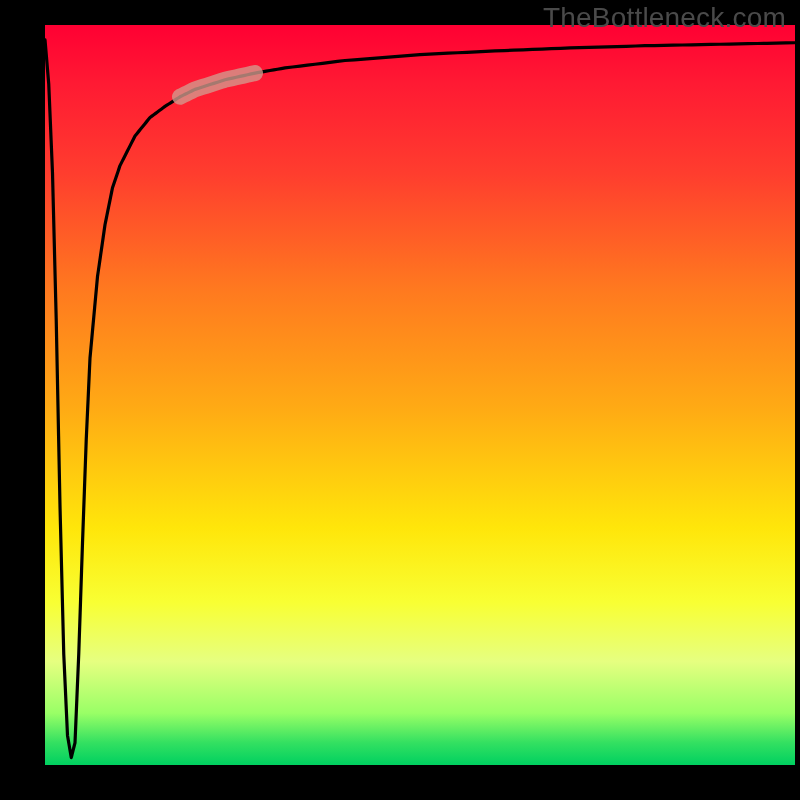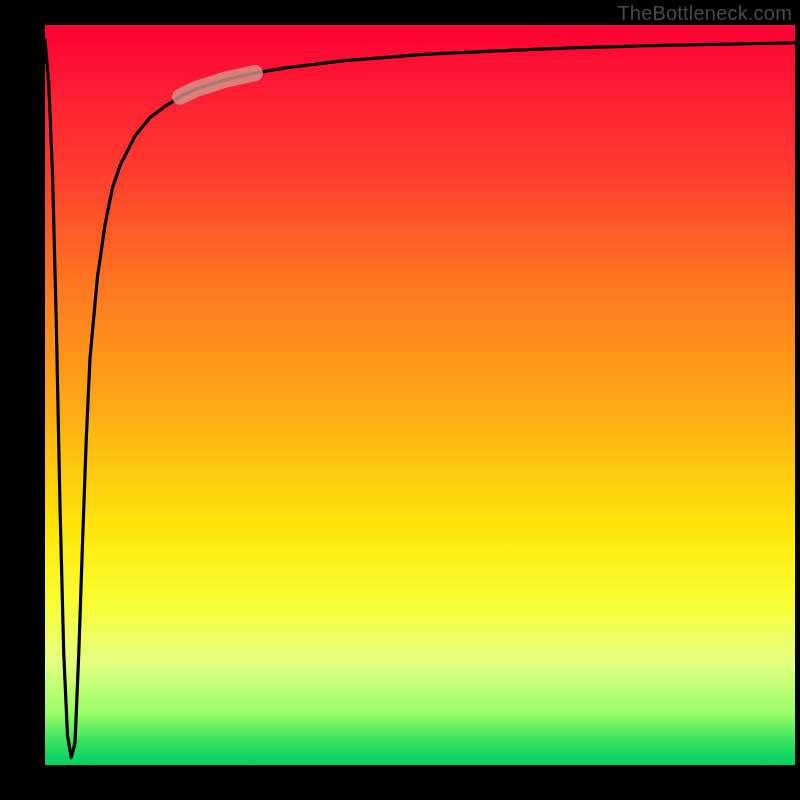--- a/index.html
+++ b/index.html
@@ -35,23 +35,23 @@
       #f8ff33 78%,
       #e6ff80 86%,
       #99ff66 93%,
       #33e061 97%,
       #00d060 100%
     );
   }
   .watermark {
     position: absolute;
     top: 2px;
-    right: 8px;
+    right: 14px;
     color: #4a4a4a;
-    font-size: 20px;
+    font-size: 28px;
     font-weight: 400;
     letter-spacing: 0.2px;
     user-select: none;
   }
   .curve-svg {
     position: absolute;
     left: 0;
     top: 0;
     width: 100%;
     height: 100%;

